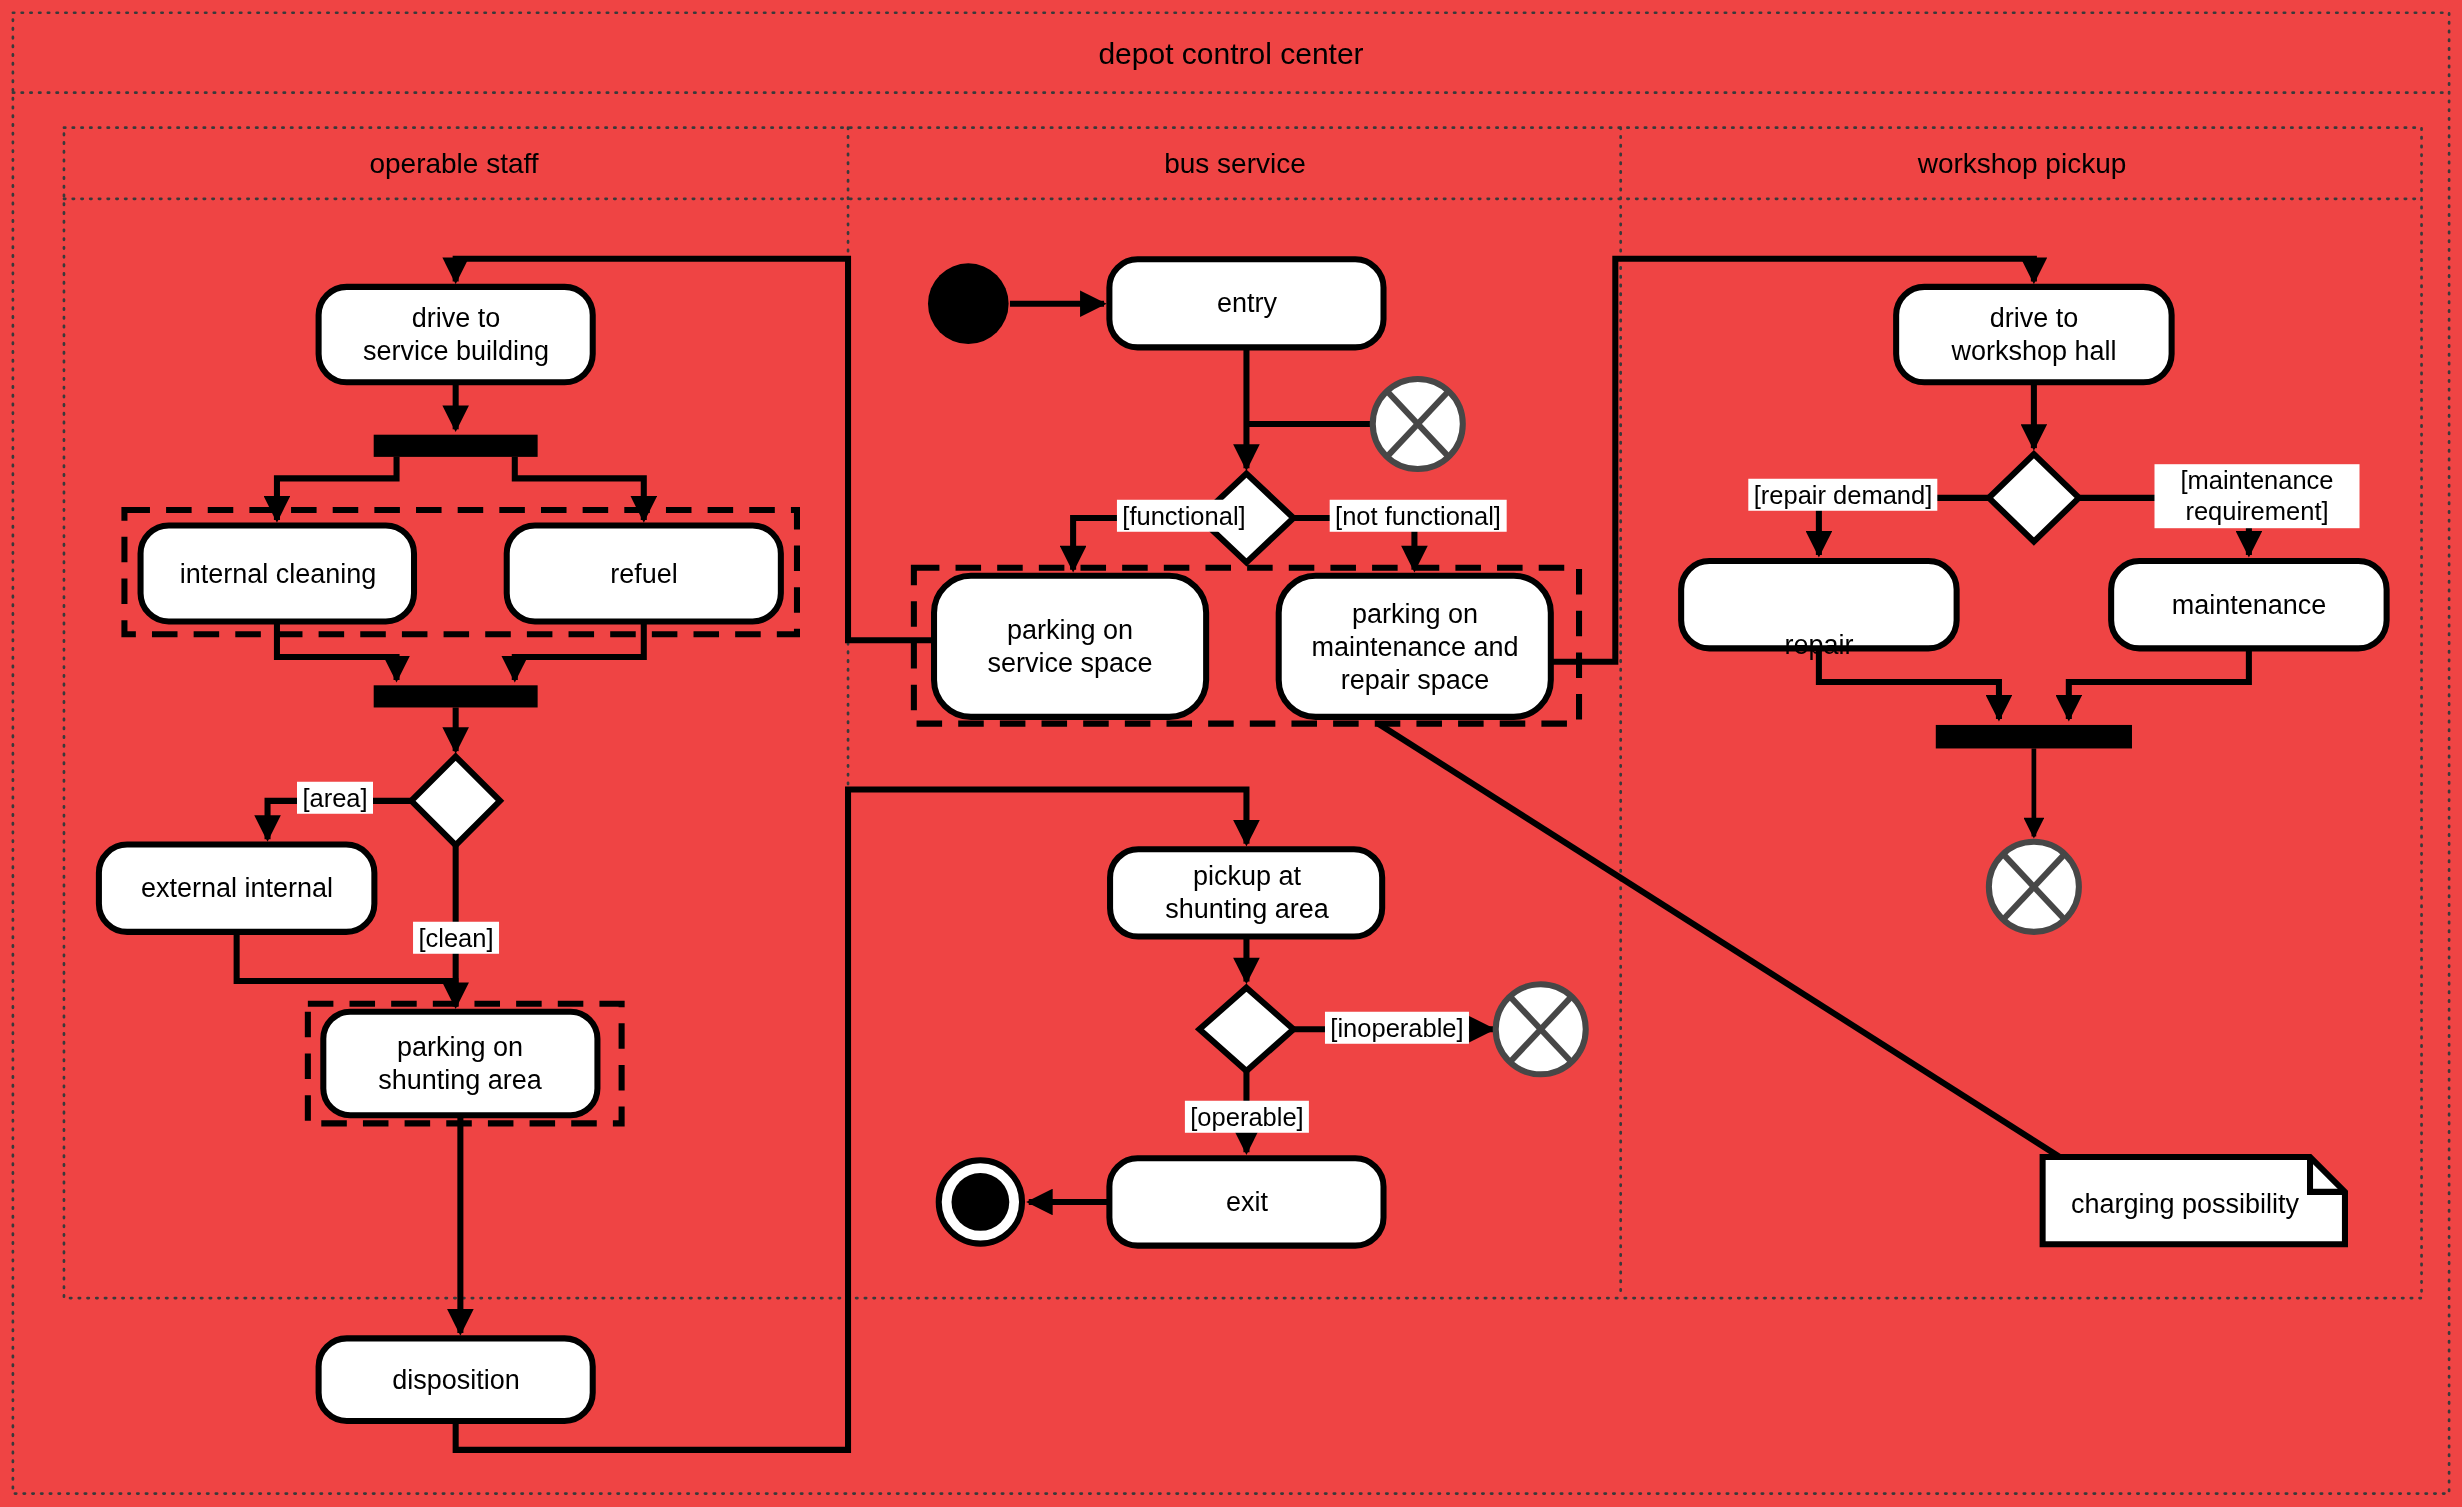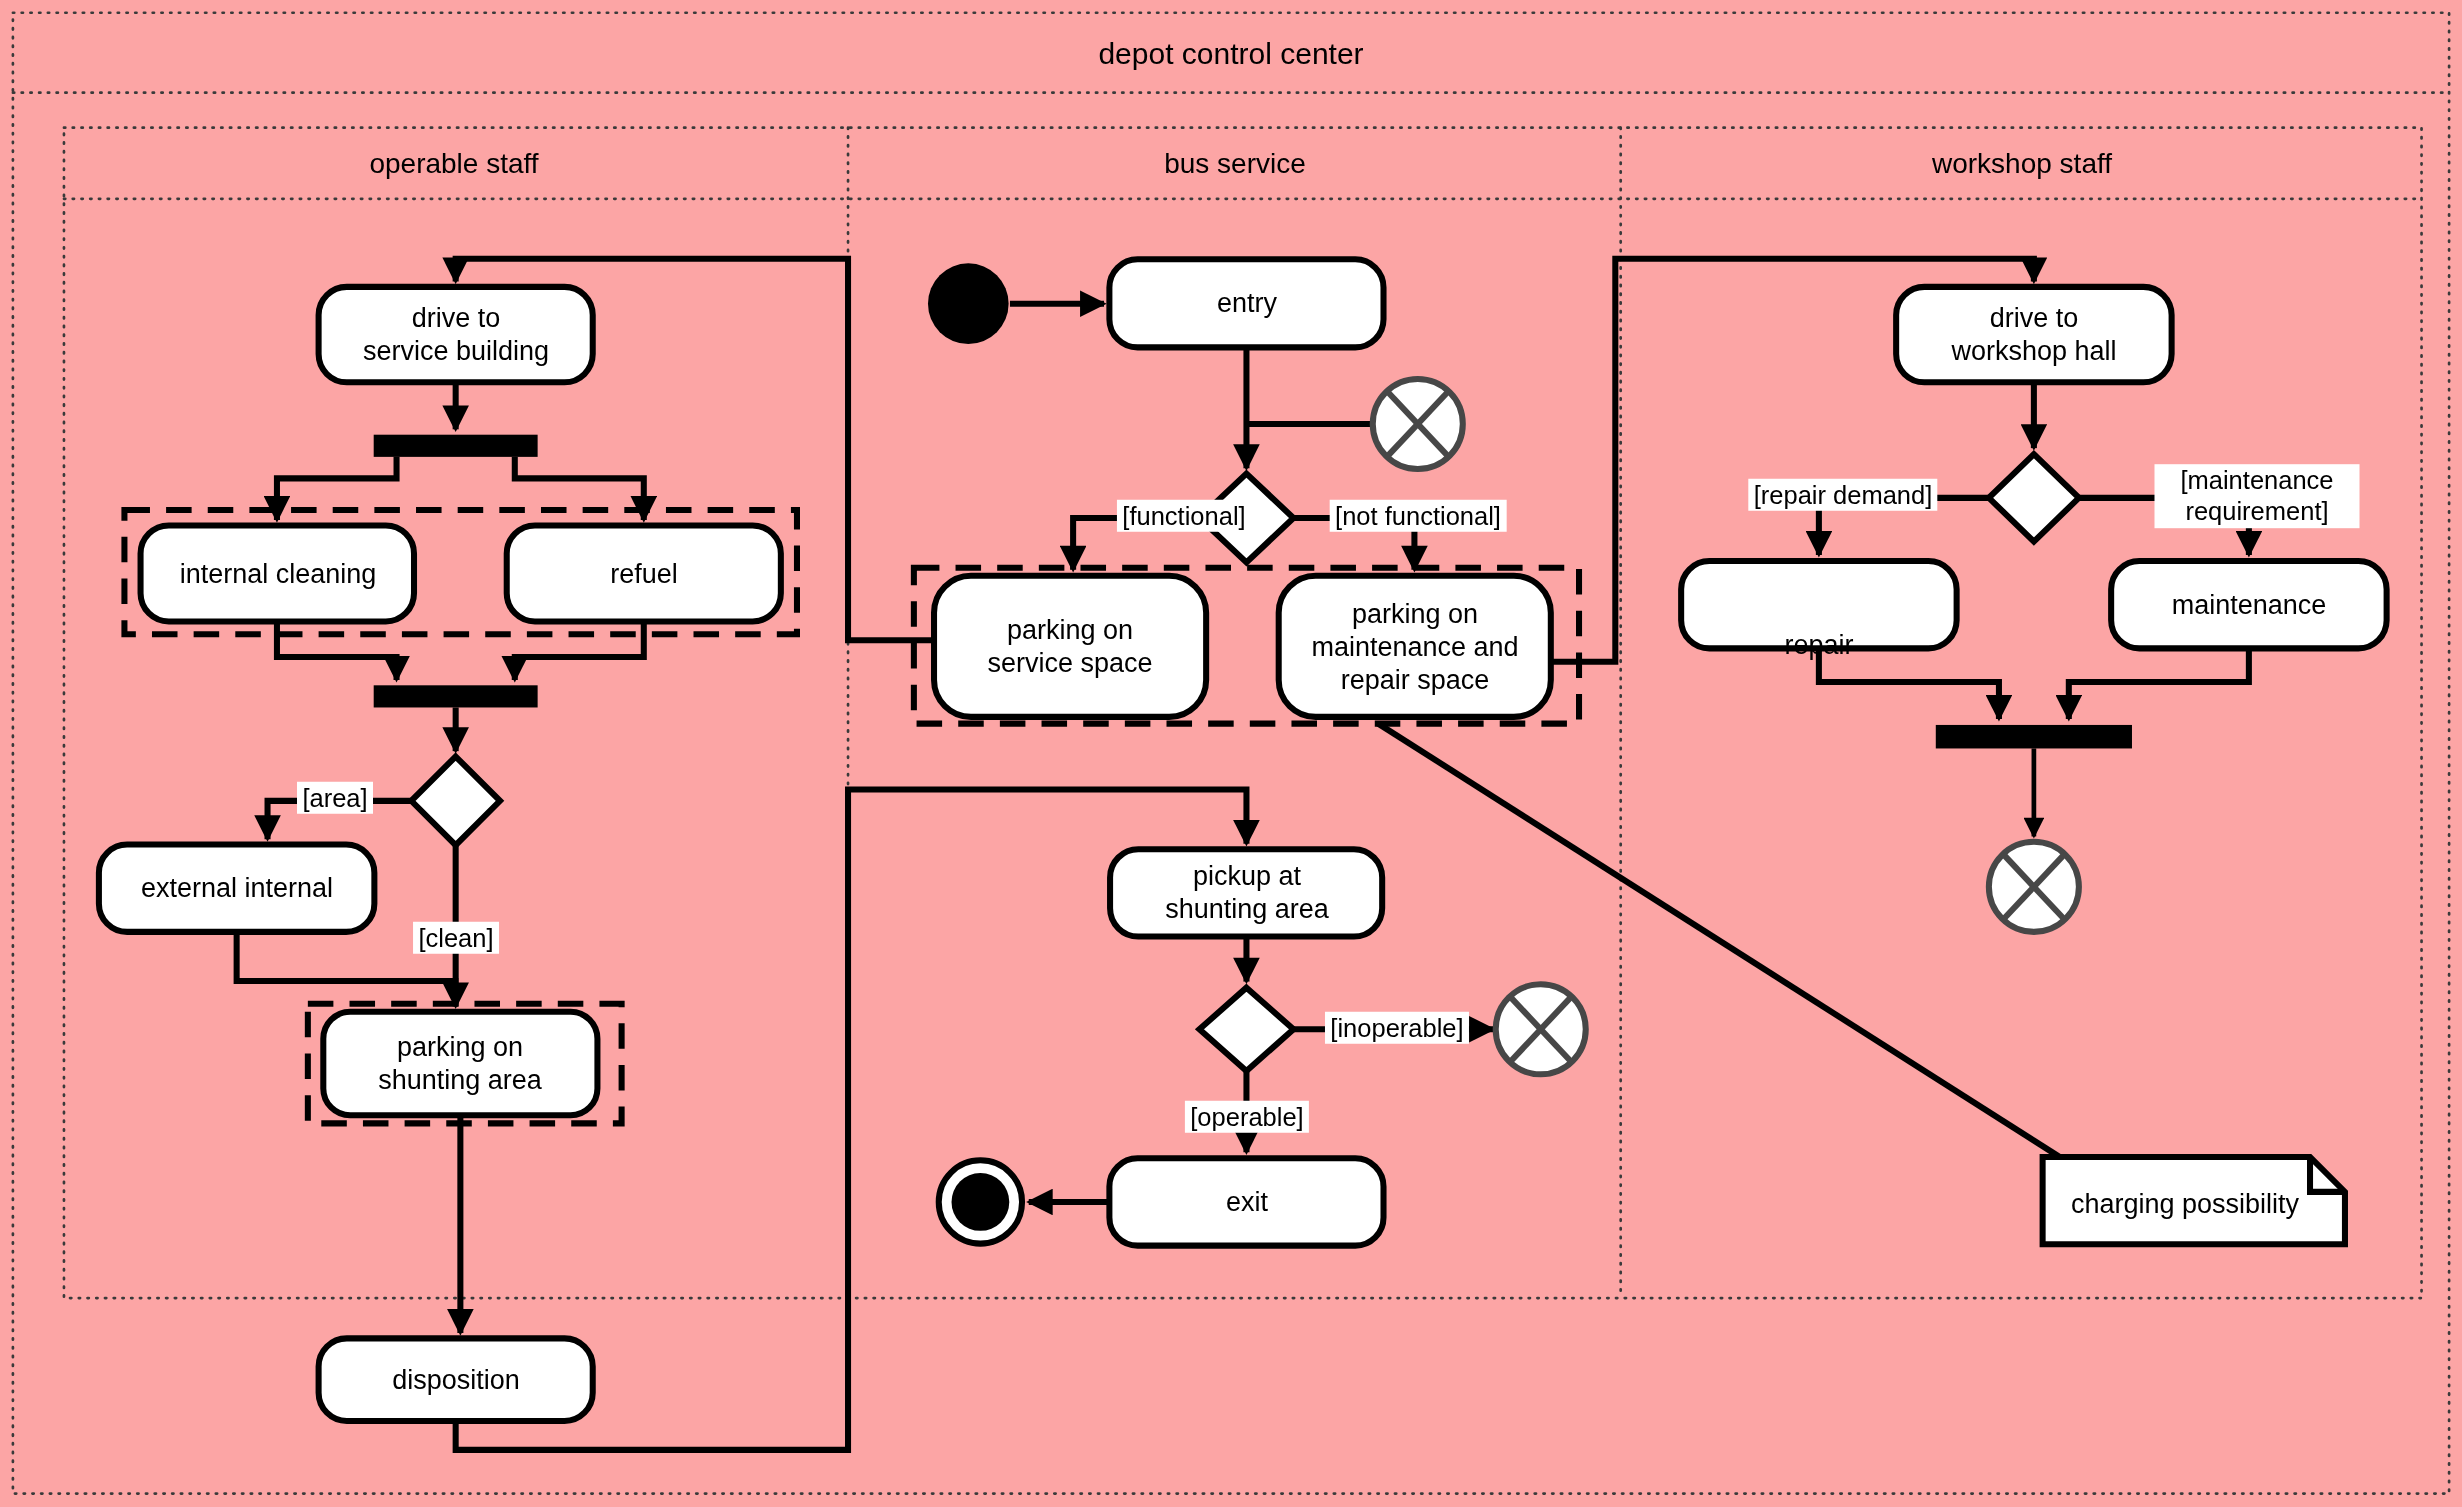--- a/index.html
+++ b/index.html
@@ -1,16 +1,16 @@
 <!DOCTYPE html>
 <html style="font-size:10.8px"><head>
 <meta charset="utf-8">
 <style>
   html,body{margin:0;padding:0;background:#fff;}
-  #stage{position:relative;width:2462px;height:1507px;background:#fca5a5;
+  #stage{position:relative;width:2462px;height:1507px;background:#ef4444;
          font-family:"Liberation Sans", sans-serif;overflow:hidden;}
   #diagram-svg{position:absolute;left:0;top:0;width:2462px;height:1507px;}
   .txt{position:absolute;transform:translate(-50%,-50%);color:#000;
        text-align:center;white-space:pre-line;line-height:1.22;}
   .title{font-size:30px;}
   .lane-title{font-size:28px;}
   .lbl{font-size:27px;}
   .guard{font-size:25.5px;background:#ffffff;padding:0.7px 5.4px;}
   .note-lbl{font-size:27px;}
 </style>
@@ -134,21 +134,21 @@
   <g>
     <polygon points="3040,1722 3438,1722 3490,1774 3490,1852 3040,1852" fill="#ffffff" stroke="#000" stroke-width="9"></polygon>
     <polyline points="3438,1722 3438,1774 3490,1774" fill="none" stroke="#000" stroke-width="9"></polyline>
   </g>
 </svg>
 
 <div class="txt title" style="left:1231px;top:54px;">depot control center</div>
 
 <div class="txt lane-title" style="left:454px;top:164px;">operable staff</div>
 <div class="txt lane-title" style="left:1235px;top:164px;">bus service</div>
-<div class="txt lane-title" style="left:2022px;top:164px;">workshop staff</div>
+<div class="txt lane-title" style="left:2022px;top:164px;">workshop pickup</div>
 
 <div class="txt lbl" style="left:456px;top:335px;">drive to
 service building</div>
 <div class="txt lbl" style="left:278px;top:574px;">internal cleaning</div>
 <div class="txt lbl" style="left:644px;top:574px;">refuel</div>
 <div class="txt lbl" style="left:237px;top:888px;">external internal</div>
 <div class="txt lbl" style="left:460px;top:1064px;">parking on
 shunting area</div>
 <div class="txt lbl" style="left:456px;top:1380px;">disposition</div>
 <div class="txt lbl" style="left:1247px;top:303px;">entry</div>

